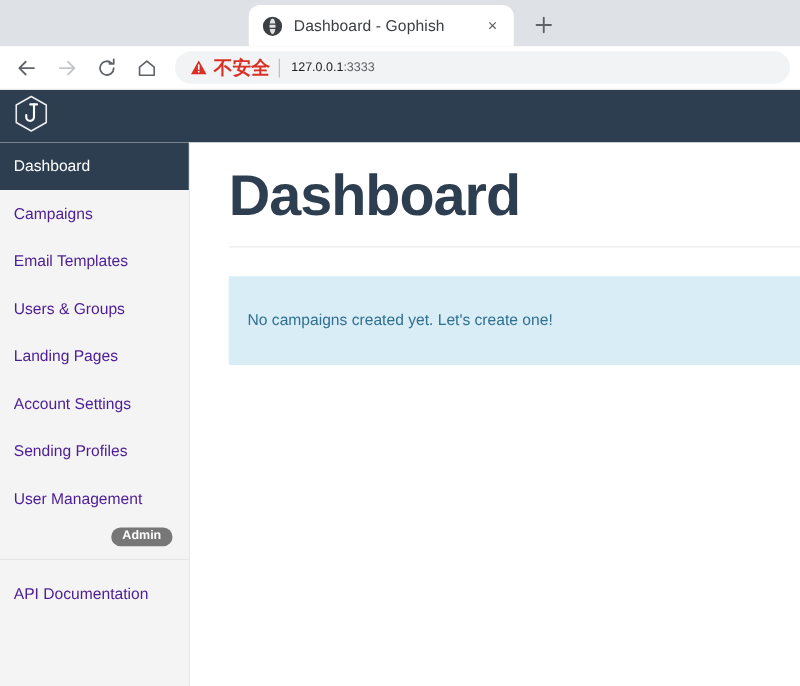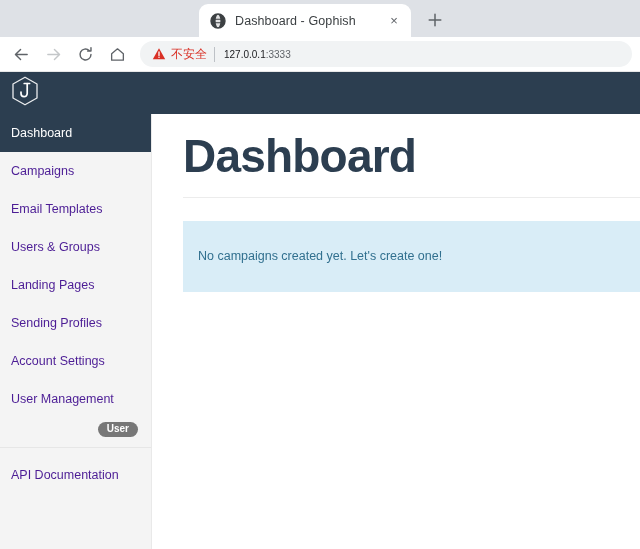--- a/index.html
+++ b/index.html
@@ -94,24 +94,25 @@
     margin-left: 6px;
     overflow: hidden;
   }
   .warn-icon {
     flex: 0 0 14px;
     width: 14px; height: 14px;
     margin-right: 5px;
     display: block;
   }
   .not-secure {
-    font-size: 12px;
+    font-size: 15px;
     color: #d93025;
     white-space: nowrap;
     margin-right: 7px;
+    font-weight: bold;
   }
   .omni-sep {
     width: 1px;
     height: 15px;
     background: #bdc1c6;
     margin-right: 9px;
     flex: 0 0 1px;
   }
   .url-text {
     font-size: 10px;
@@ -302,26 +303,26 @@
   </div>
 
   <div class="body-row">
 
     <div class="sidebar">
       <a class="nav-item active">Dashboard</a>
       <a class="nav-item">Campaigns</a>
       <a class="nav-item">Email Templates</a>
       <a class="nav-item">Users &amp; Groups</a>
       <a class="nav-item">Landing Pages</a>
+      <a class="nav-item">Account Settings</a>
       <a class="nav-item">Sending Profiles</a>
-      <a class="nav-item">Account Settings</a>
       <a class="nav-item">User Management</a>
 
       <div class="badge-row">
-        <span class="badge">User</span>
+        <span class="badge">Admin</span>
       </div>
 
       <div class="sidebar-divider"></div>
 
       <a class="nav-item">API Documentation</a>
     </div>
 
     <div class="content">
       <h1 class="page-title">Dashboard</h1>
       <div class="title-rule"></div>

